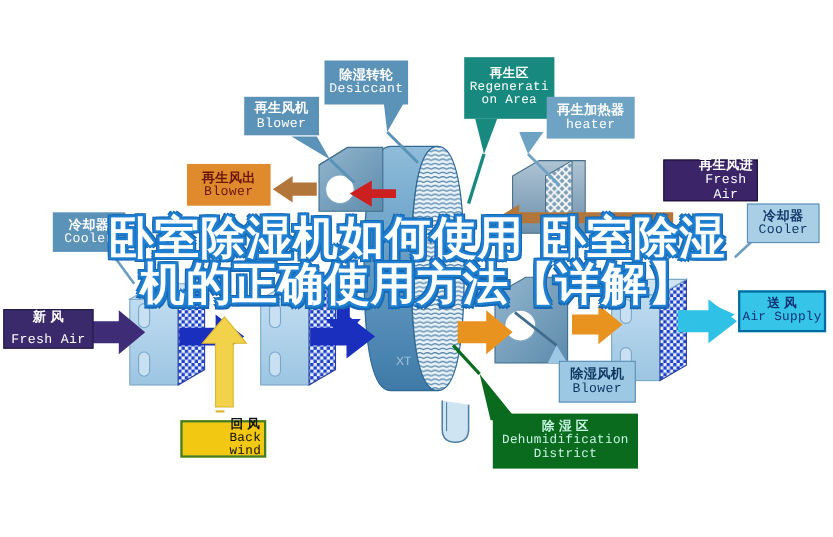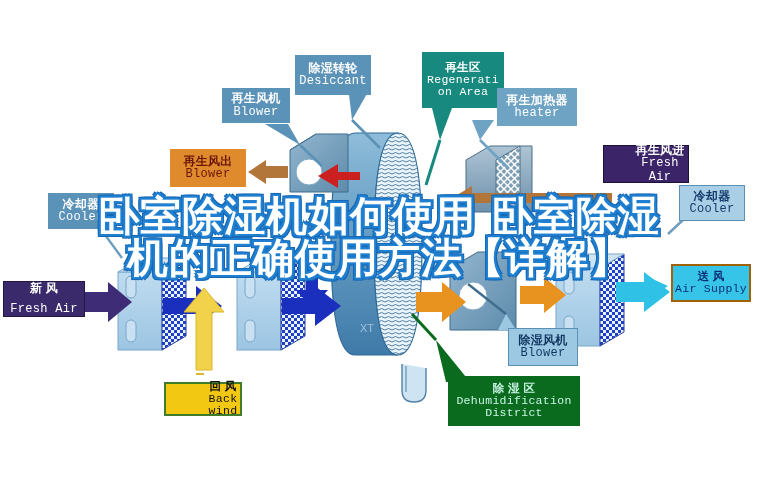--- a/index.html
+++ b/index.html
@@ -17,21 +17,21 @@
   .lb-steel{background:#5b92b8;color:#ffffff;}
   .lb-steel2{background:#6fa3c4;color:#ffffff;}
   .lb-lightblue{background:#a9cfe6;color:#143b6b;border:1px solid #5b8fb4;}
   .lb-lightblue2{background:#9cc8e3;color:#10365f;border:1px solid #5b8fb4;}
   .lb-teal{background:#17897e;color:#ffffff;}
   .lb-orange{background:#e08a2e;color:#6b1508;}
   .lb-purple{background:#3b2467;color:#ffffff;border:1px solid #1d1136;}
   .lb-purple2{background:#3a2a6b;color:#ffffff;border:1px solid #241746;justify-content:space-between;}
   .lb-yellow{background:#f2c812;color:#111111;border:2px solid #3f7d2a;padding-left:40px;}
   .lb-green{background:#0a6b1e;color:#c9f5e4;}
-  .lb-cyan{background:#36c5e8;color:#0d2f74;border:2px solid #a16207;}
+  .lb-cyan{background:#36c5e8;color:#0d2f74;border:2px solid #0369a1;}
 
   
   #headline{position:absolute;left:96px;top:196px;width:566px;
             text-align:center;font-weight:bold;font-size:41px;line-height:1.02;
             color:#ffffff;letter-spacing:1px;
             font-family:"DejaVu Sans","Liberation Sans",sans-serif;
             text-shadow:
               2px 0 0 #1f7fd0, -2px 0 0 #1f7fd0, 0 2px 0 #1f7fd0, 0 -2px 0 #1f7fd0,
               2px 2px 0 #1f7fd0, -2px 2px 0 #1f7fd0, 2px -2px 0 #1f7fd0, -2px -2px 0 #1f7fd0,
               3px 3px 0 #1768b4, -3px 3px 0 #1768b4, 3px -3px 0 #1768b4, -3px -3px 0 #1768b4,

